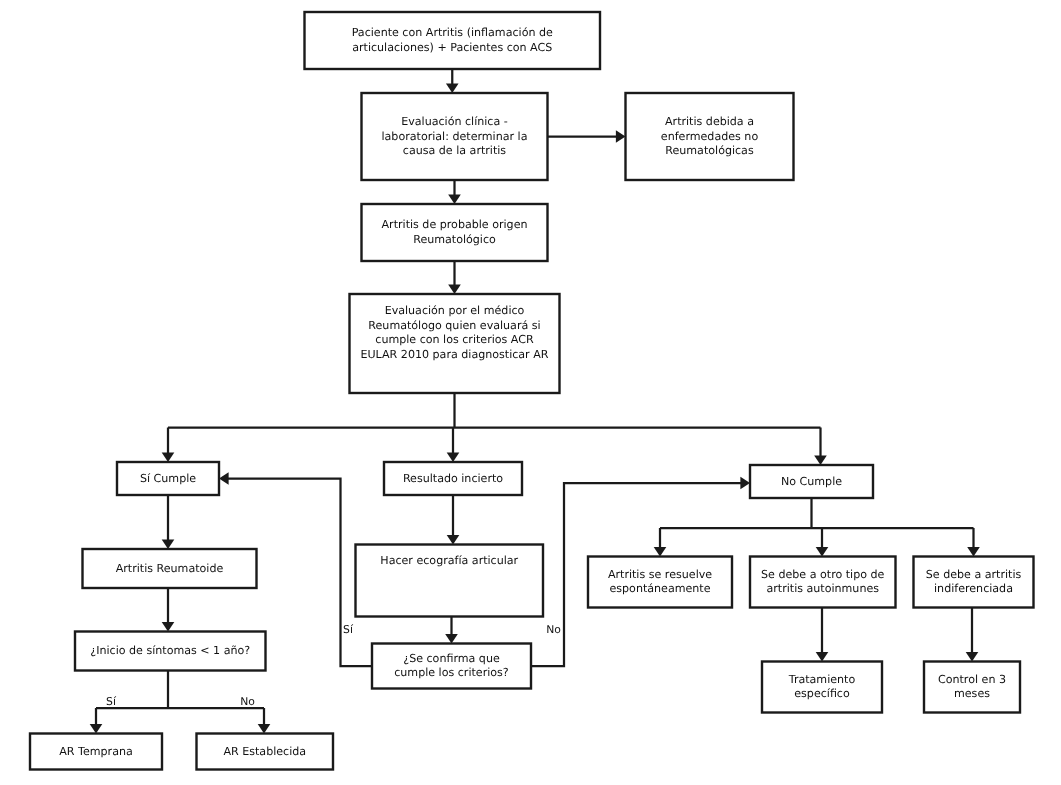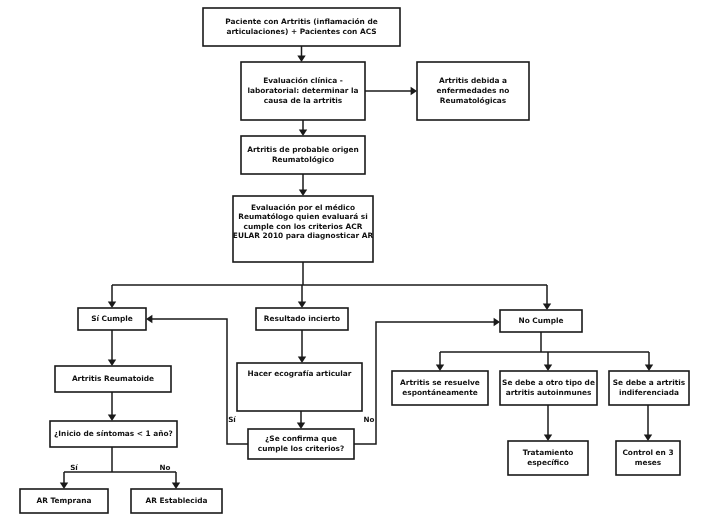--- a/index.html
+++ b/index.html
@@ -11,21 +11,20 @@
     width: 707px;
     height: 523px;
     font-family: "DejaVu Sans", sans-serif;
     overflow: hidden;
   }
   #flowchart-root {
     position: relative;
     width: 707px;
     height: 523px;
     background: #ffffff;
-    font-weight: bold;
   }
   svg#flow-svg {
     position: absolute;
     left: 0;
     top: 0;
     width: 707px;
     height: 523px;
   }
   .node-rect {
     fill: #ffffff;

